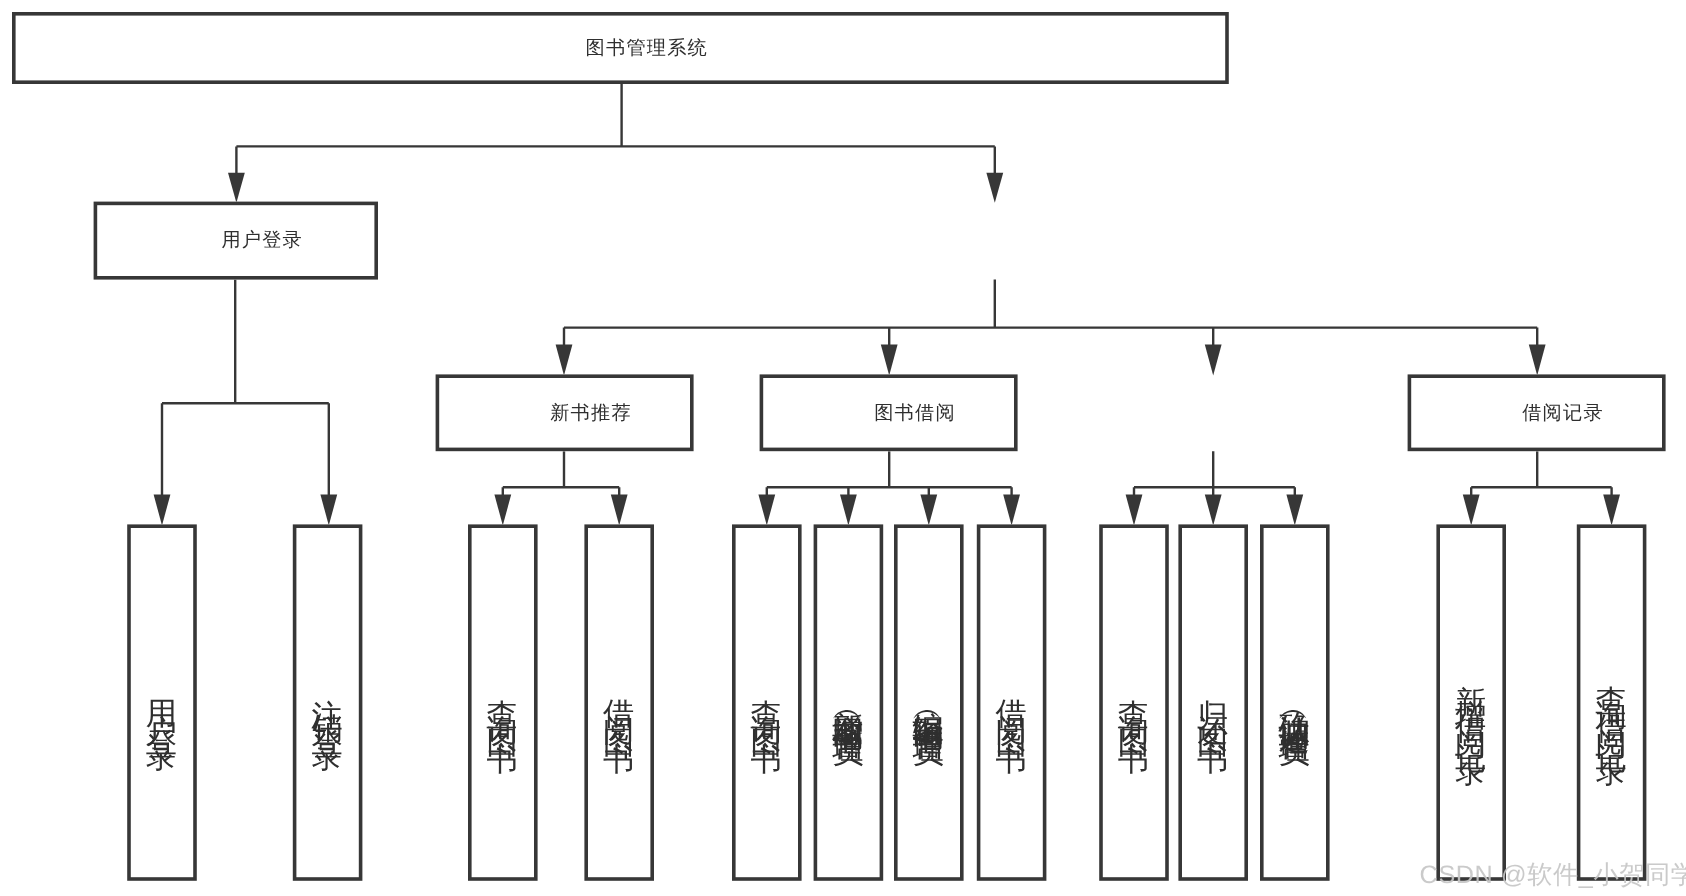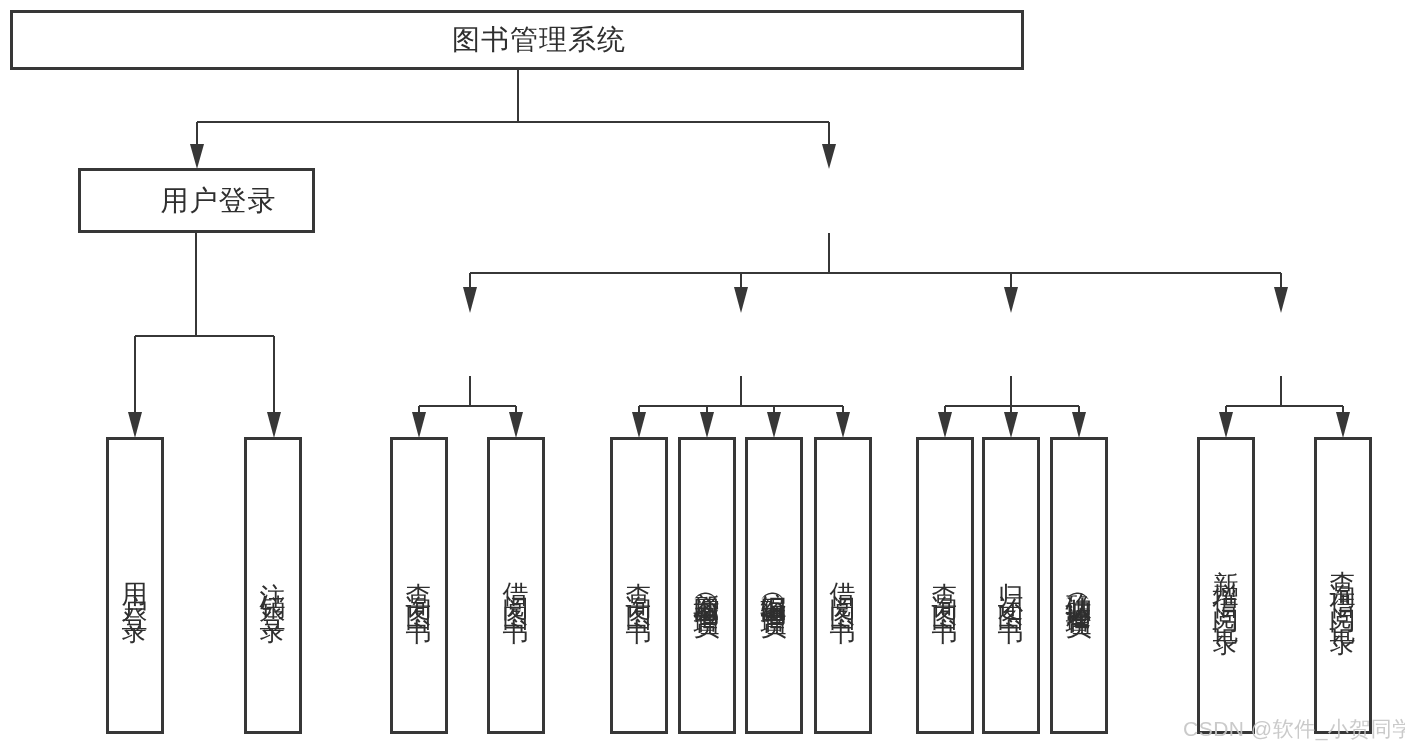--- a/index.html
+++ b/index.html
@@ -8,21 +8,21 @@
     font-family:"Liberation Sans","DejaVu Sans",sans-serif;
     color:#2f2f2f;
   }
   .stage{position:absolute;left:0;top:0;width:1405px;height:747px;}
   svg.connectors{position:absolute;left:0;top:0;z-index:1;}
   .node{
     position:absolute;z-index:2;box-sizing:border-box;
     border:3px solid #373737;background:#ffffff;
     display:flex;align-items:center;justify-content:center;
   }
-  .h-node{font-size:28px;letter-spacing:1px;white-space:nowrap;padding-left:44px;}
+  .h-node{font-size:16px;letter-spacing:1px;white-space:nowrap;padding-left:44px;}
   .v-node .v-label{
     writing-mode:vertical-rl;text-orientation:mixed;
     font-size:26px;line-height:1;display:block;
   }
   .watermark{
     position:absolute;z-index:5;left:1183px;top:715px;
     font-size:21px;color:rgba(198,198,198,0.92);
     letter-spacing:0.5px;white-space:nowrap;
   }
 </style>
@@ -64,20 +64,23 @@
 
     <path d="M1281 376 V406 M1226 406 H1343 M1226 406 V414 M1343 406 V414"></path>
     <polygon points="1219,412 1233,412 1226,438" fill="#373737" stroke="none"></polygon>
     <polygon points="1336,412 1350,412 1343,438" fill="#373737" stroke="none"></polygon>
   </svg>
 
   <div class="node h-node" style="left:10px;top:10px;width:1014px;height:60px">图书管理系统</div>
 
   <div class="node h-node" style="left:78px;top:168px;width:237px;height:65px">用户登录</div>
 
+  <div class="node h-node" style="left:363px;top:312px;width:215px;height:64px">新书推荐</div>
+  <div class="node h-node" style="left:633px;top:312px;width:215px;height:64px">图书借阅</div>
+  <div class="node h-node" style="left:1173px;top:312px;width:215px;height:64px">借阅记录</div>
 
   <div class="node v-node" style="left:106px;top:437px;width:58px;height:297px">
     <span class="v-label" style="letter-spacing: 12px;">用户登录</span>
   </div>
   <div class="node v-node" style="left:244px;top:437px;width:58px;height:297px">
     <span class="v-label" style="letter-spacing: 12px;">注销登录</span>
   </div>
 
   <div class="node v-node" style="left:390px;top:437px;width:58px;height:297px">
     <span class="v-label" style="letter-spacing: 12px;">查询图书</span>

